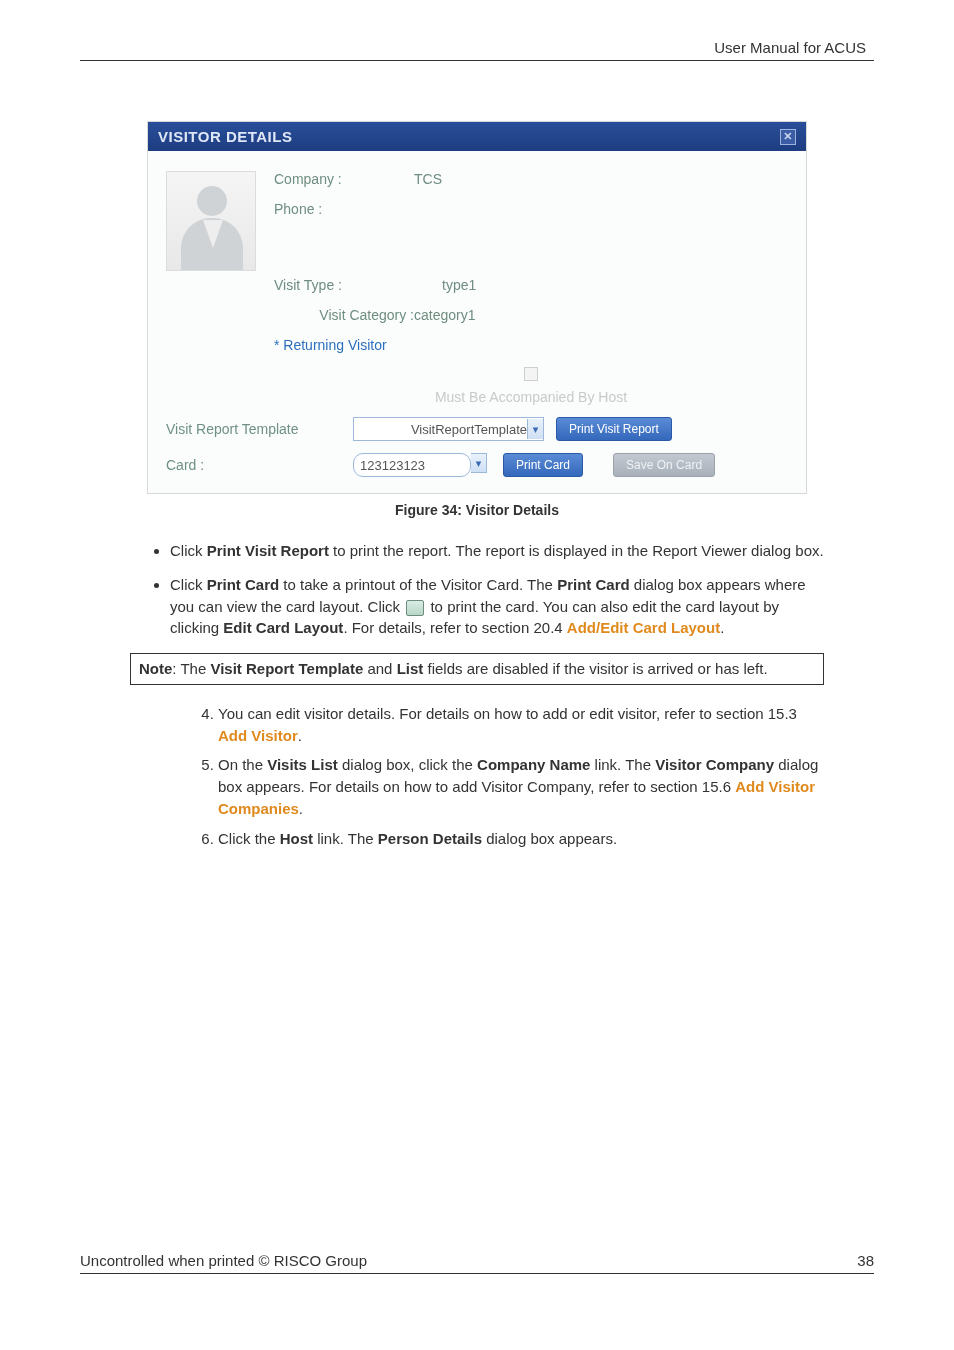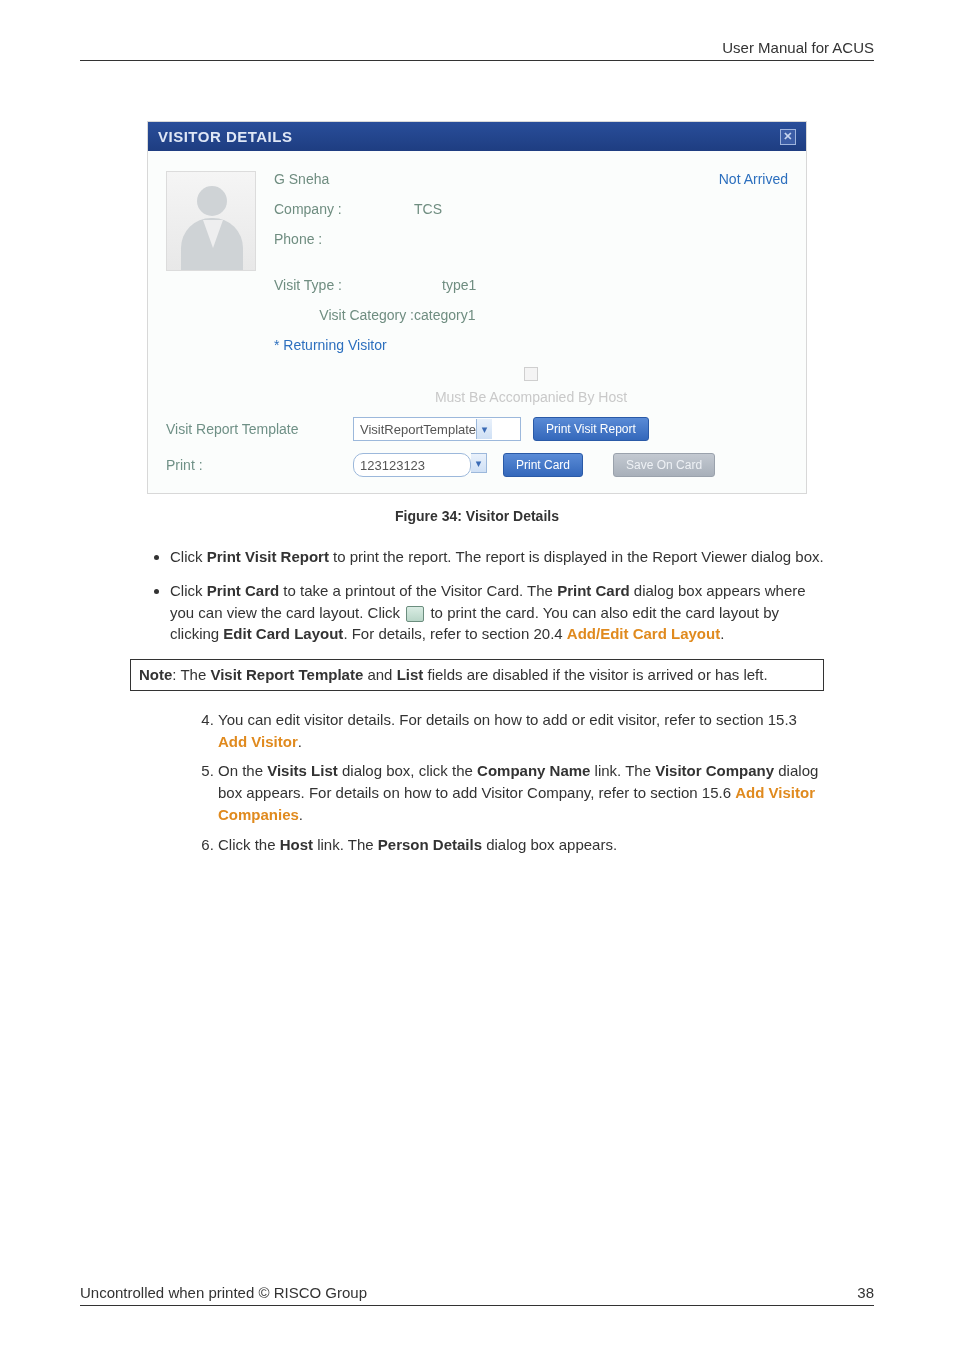--- a/index.html
+++ b/index.html
@@ -16,28 +16,28 @@
   .page {
     padding: 60px 80px 0 80px;
   }
   .header-line {
     border-top: 1px solid #333;
     position: relative;
     margin-bottom: 60px;
   }
   .header-text {
     position: absolute;
-    right: 0;
+    right: 8px;
     top: -22px;
     font-size: 15px;
   }
   
   .screenshot {
     width: 660px;
-    margin: 0 auto 14px auto;
+    margin: 0 auto 8px auto;
     border: 1px solid #d8d8d8;
     background: #fbfdfc;
   }
   .titlebar {
     background: linear-gradient(#294e9a, #1e3d81);
     color: #dfe7f6;
     font-weight: bold;
     font-size: 15px;
     padding: 6px 10px;
     display: flex;
@@ -100,21 +100,21 @@
   .form-row .lbl { width: 175px; color:#6f9086; }
   .dd, .txt {
     height: 24px;
     border: 1px solid #9cb8db;
     background: #fff;
     font-size: 13px;
     padding: 0 6px;
     color: #555;
     display: flex; align-items:center;
   }
-  .dd { width: 168px; justify-content: flex-start; }
+  .dd { width: 191px; justify-content: flex-end; }
   .dd .caret, .txt-dd .caret {
     width: 16px; height: 20px;
     background: linear-gradient(#e9f1fb,#cfe0f5);
     border-left: 1px solid #9cb8db;
     display:flex; align-items:center; justify-content:center;
     color:#3b6bb5; font-size:11px;
     margin-right:-6px;
   }
   .txt { width: 118px; border-radius: 10px; }
   .txt-dd { display:flex; }
@@ -155,21 +155,21 @@
     padding: 4px 8px;
     margin: 14px 0 18px 0;
     font-size: 15px;
   }
   ol.steps { padding-left: 88px; margin:0; }
   ol.steps > li { margin-bottom: 8px; }
 
   .footer {
     position: absolute;
     left: 80px; right: 80px;
-    bottom: 44px;
+    bottom: 76px;
   }
   .footer-line { border-top: 1px solid #333; position: relative; }
   .footer-left { position:absolute; left:0; top:-22px; font-size:15px; }
   .footer-right { position:absolute; right:0; top:-22px; font-size:15px; }
 </style>
 </head>
 <body>
 
 <div class="page">
   <div class="header-line">
@@ -183,24 +183,20 @@
     </div>
     <div class="panel-body">
       <div class="top-row">
         <div class="avatar">
           <div class="head"></div>
             <div class="torso"></div>
             <div class="vneck"></div>
         </div>
         <div class="info-col">
           <div class="kv">
-            <span style="flex:1">G Sneha</span>
-            <span class="status">Not Arrived</span>
-          </div>
-          <div class="kv">
             <span class="k">Company :</span>
             <span>TCS</span>
           </div>
           <div class="kv">
             <span class="k">Phone :</span>
             <span></span>
           </div>
         </div>
       </div>
 
@@ -223,21 +219,21 @@
       <div class="form-row">
         <span class="lbl">Visit Report Template</span>
         <span class="dd">
           <span>VisitReportTemplate</span>
           <span class="caret">▾</span>
         </span>
         <span class="btn">Print Visit Report</span>
       </div>
 
       <div class="form-row">
-        <span class="lbl">Print :</span>
+        <span class="lbl">Card :</span>
         <span class="txt-dd">
           <span class="txt">123123123</span>
           <span class="caret" style="border:1px solid #9cb8db; border-left:none;">▾</span>
         </span>
         <span class="btn" style="margin-left:10px;">Print Card</span>
         <span class="btn disabled" style="margin-left:18px;">Save On Card</span>
       </div>
     </div>
   </div>
 

